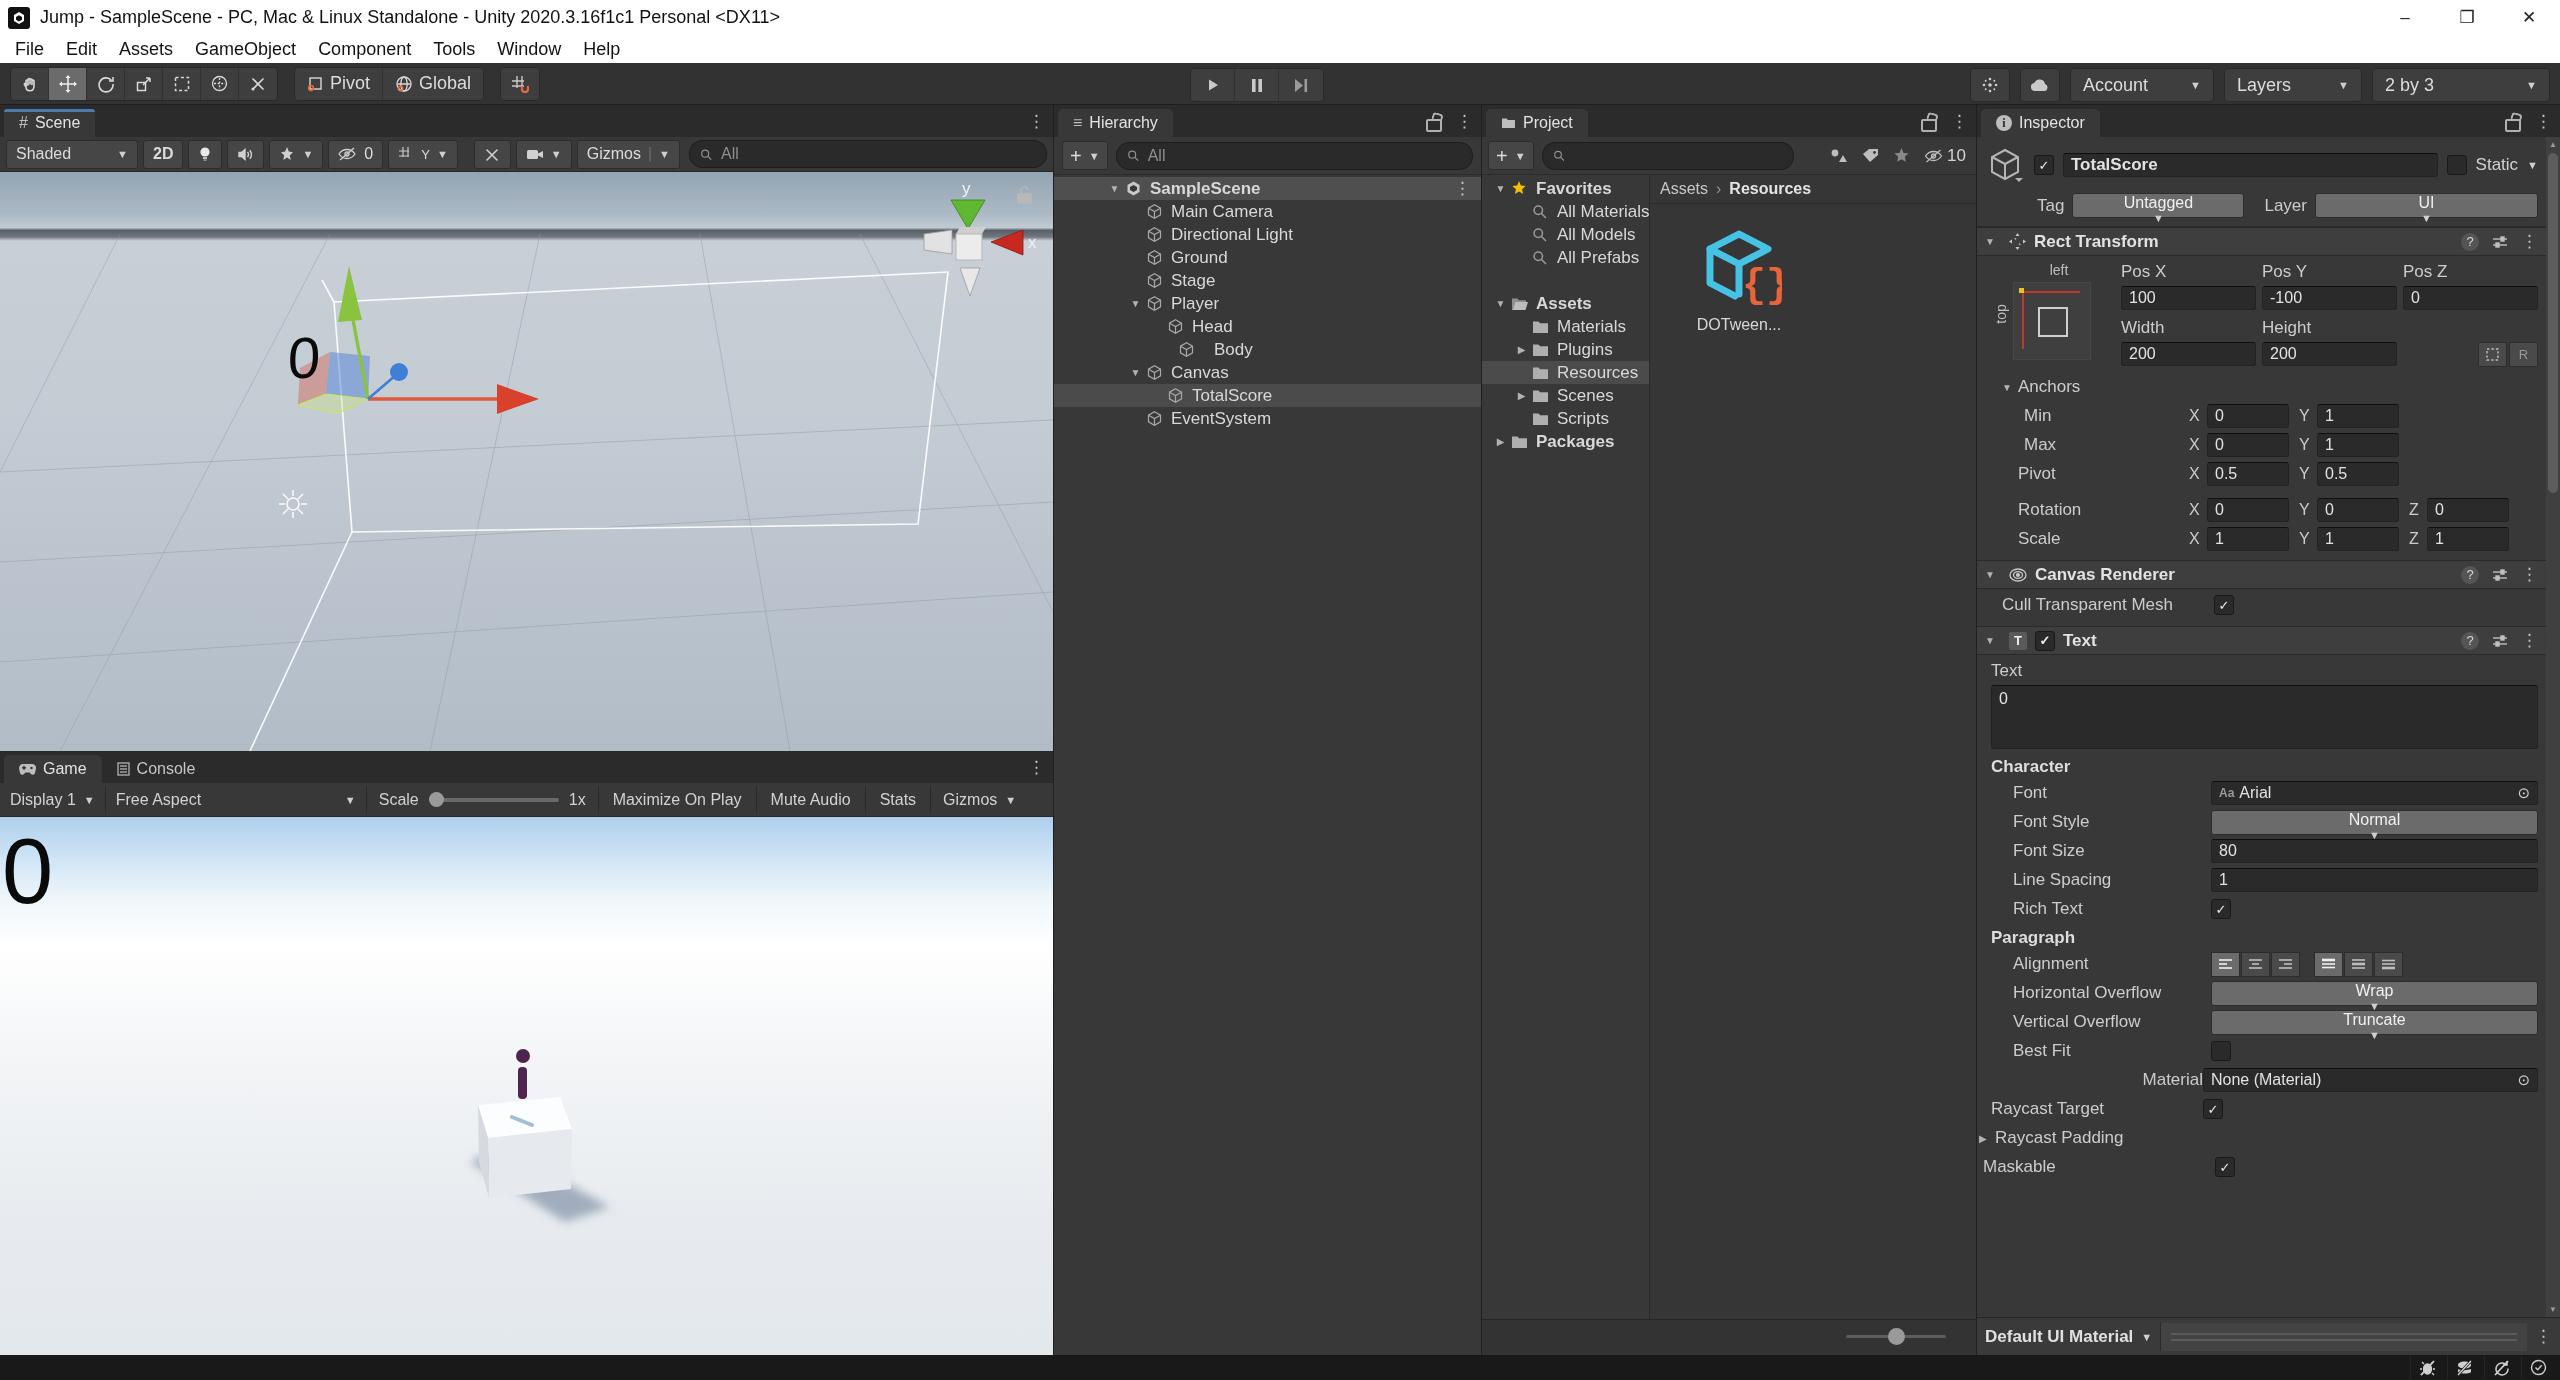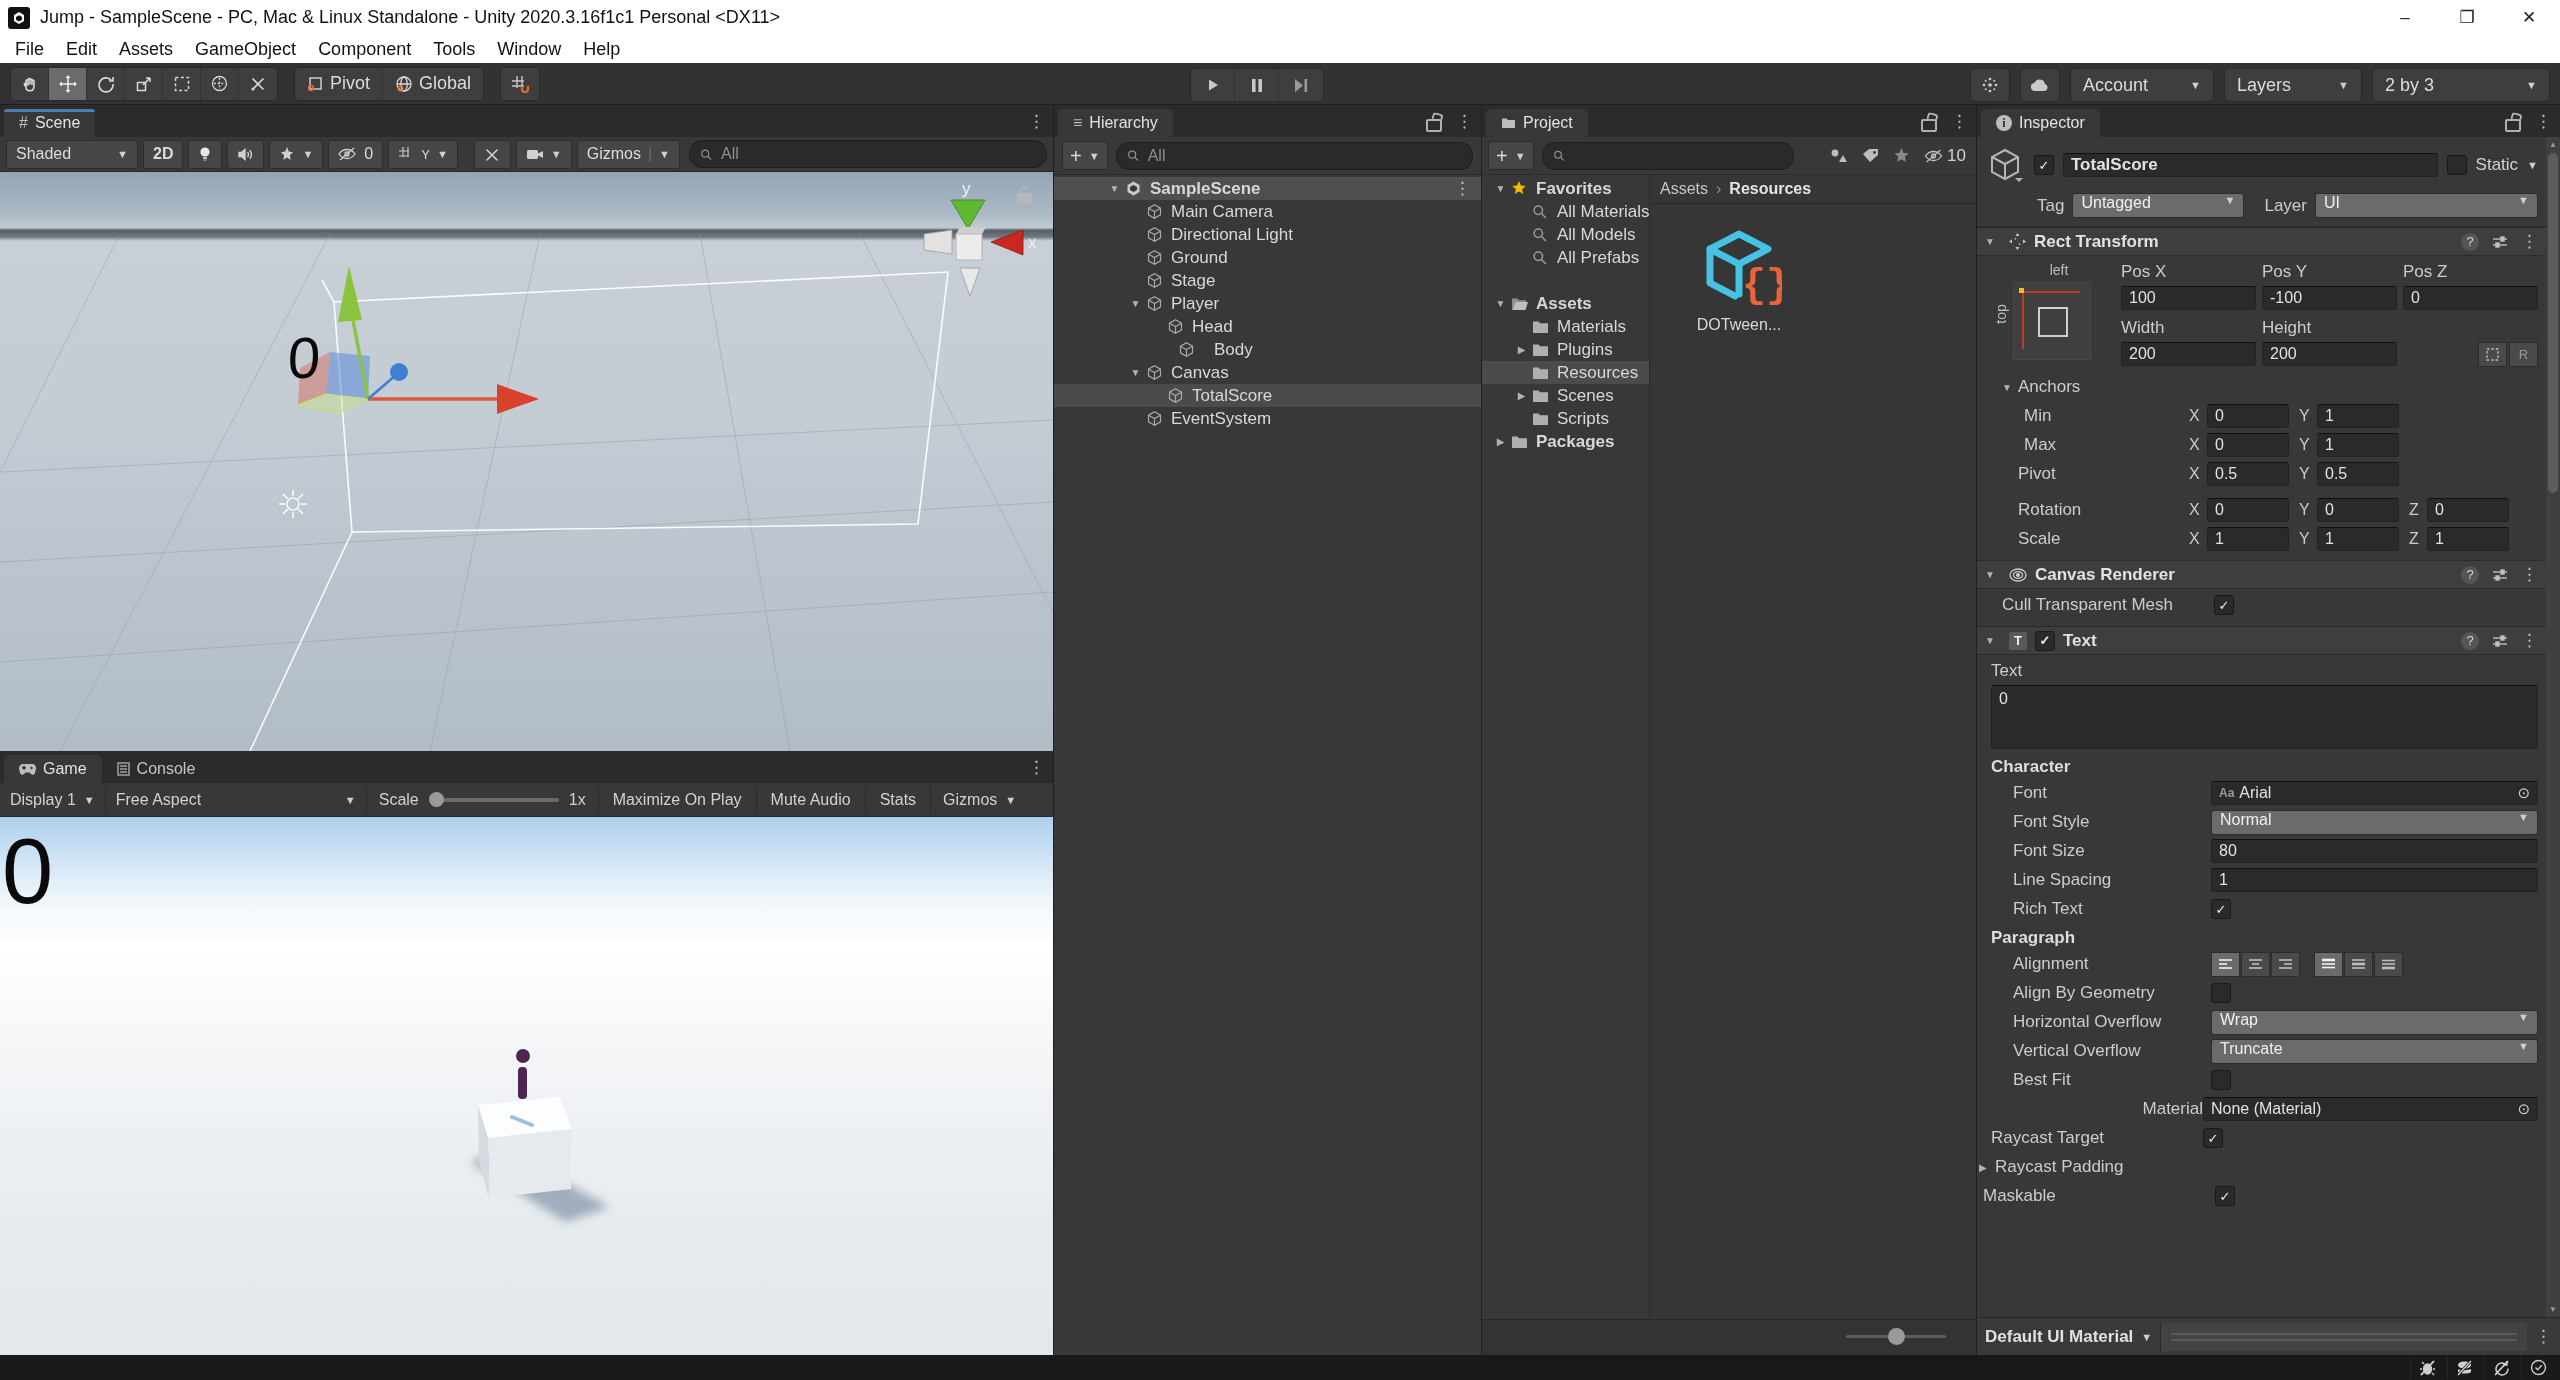--- a/index.html
+++ b/index.html
@@ -73,22 +73,22 @@
   .hicons{margin-left:auto;display:flex;align-items:center;gap:13px;font-weight:normal;}
   .qicon{width:18px;height:18px;border-radius:50%;background:#555;color:#d8d8d8;font-size:13px;display:flex;
          align-items:center;justify-content:center;}
   .irow{display:flex;align-items:center;height:26px;margin:3px 8px 3px 25px;}
   .irow .ilabel{width:187px;flex:none;color:#cccccc;font-size:17px;}
   .irow.sub .ilabel{padding-left:22px;width:165px;}
   .isection{margin:6px 8px 2px 25px;font-weight:bold;color:#dddddd;}
   .ifield{background:#2a2a2a;border:1px solid #232323;border-top-color:#101010;border-radius:3px;height:24px;
           display:flex;align-items:center;padding:0 7px;color:#e2e2e2;font-size:16px;box-sizing:border-box;}
   .iflex{flex:1;}
-  .idrop{background:#6b6b6b;border:1px solid #2c2c2c;border-radius:3px;height:25px;display:flex;align-items:flex-start;
-         justify-content:space-between;padding:0 8px;color:#f0f0f0;font-size:16px;box-sizing:border-box;}
+  .idrop{background:#6b6b6b;border:1px solid #2c2c2c;border-radius:3px;height:25px;display:flex;align-items:center;
+         justify-content:space-between;padding:0 8px;color:#f0f0f0;font-size:16px;box-sizing:border-box;flex-direction:column;}
   .icheck{width:18px;height:18px;background:#2a2a2a;border:1px solid #191919;border-radius:3px;color:#ececec;
           font-size:13px;display:flex;align-items:center;justify-content:center;flex:none;}
   .axl{width:18px;flex:none;color:#cccccc;font-size:16px;}
   .axf{width:82px;flex:none;margin-right:10px;}
   .foldout{width:16px;flex:none;font-size:10px;color:#b2b2b2;}
   .alignbtn{width:27px;height:23px;background:#4a4a4a;border:1px solid #2c2c2c;display:flex;align-items:center;justify-content:center;}
   .alignbtn.on{background:#6b6b6b;}
   .obj-picker{color:#cfcfcf;font-size:15px;margin-left:auto;}
   
   .statusbar{left:0;top:1355px;width:2560px;height:25px;background:#191919;display:flex;align-items:center;justify-content:flex-end;gap:4px;padding-right:6px;box-sizing:border-box;}
@@ -1051,24 +1051,20 @@
               </svg>
             </span>
           <span class="alignbtn">
               <svg width="15" height="12" viewBox="0 0 15 12" stroke="#bdbdbd" stroke-width="1.6">
                 <line x1="1" y1="10" x2="14" y2="10" stroke-width="2.6"></line>
                 <line x1="1" y1="2.5" x2="14" y2="2.5"></line>
                 <line x1="1" y1="6" x2="14" y2="6"></line>
               </svg>
             </span>
         </span>
-      </div>
-      <div class="irow sub" style="margin-left:14px;">
-        <span class="ilabel" style="width:198px;">Align By Geometry</span>
-        <span class="icheck"></span>
       </div>
       <div class="irow sub" style="margin-left:14px;">
         <span class="ilabel" style="width:198px;">Horizontal Overflow</span>
         <span class="idrop iflex">
           <span>Wrap</span>
             <span class="arr">▼</span>
         </span>
       </div>
       <div class="irow sub" style="margin-left:14px;">
         <span class="ilabel" style="width:198px;">Vertical Overflow</span>

